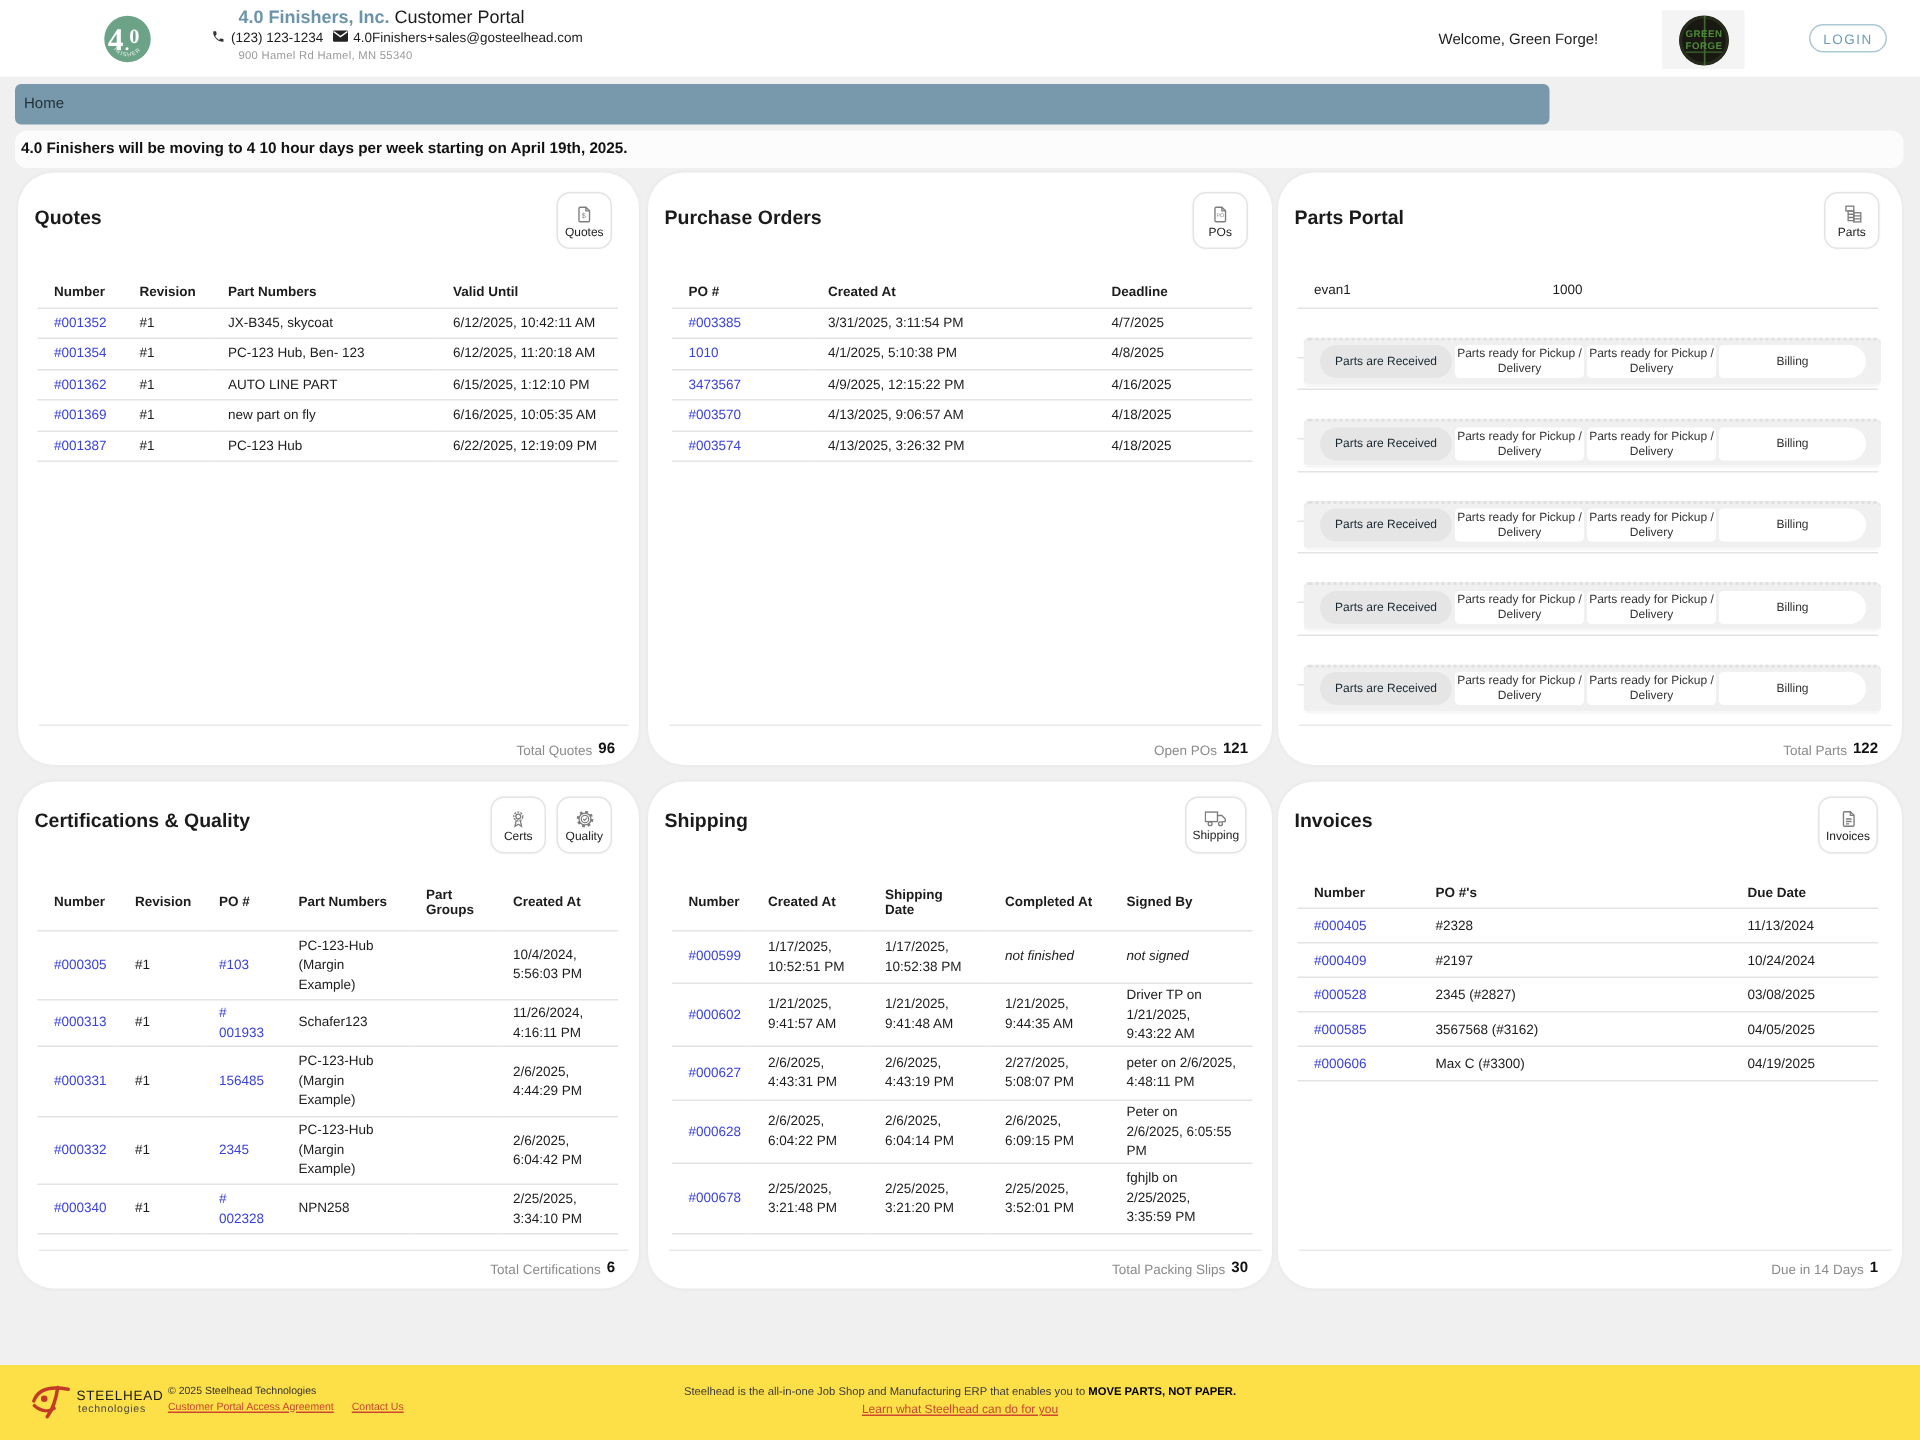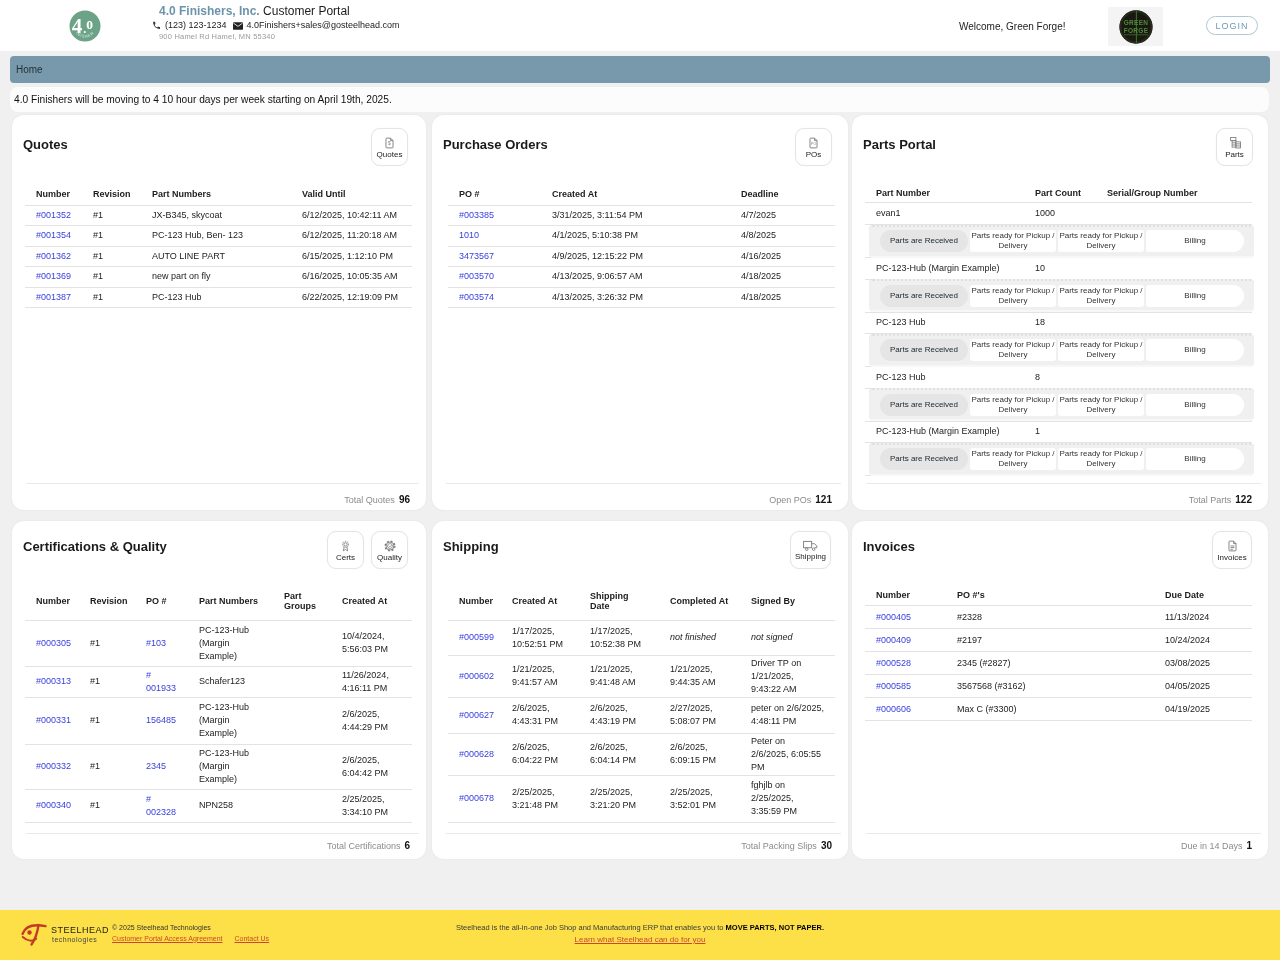--- a/index.html
+++ b/index.html
@@ -2,31 +2,31 @@
 <html><head>
 <meta charset="utf-8">
 <style>
 *{margin:0;padding:0;box-sizing:border-box}
 html,body{width:1280px;height:960px;background:#f0f0f0;font-family:"Liberation Sans",sans-serif;position:relative;overflow:hidden}
 .abs{position:absolute}
 
 #hdr{position:absolute;left:0;top:0;width:1280px;height:51px;background:#fff}
 #h-title{position:absolute;left:159px;top:4px;font-size:12px;font-weight:bold;color:#6b94aa;white-space:nowrap}
 #h-title .cp{color:#1c1c1c;font-weight:normal}
-#h-contact{position:absolute;left:152px;top:20px;font-size:9px;color:#1c1c1c;display:flex;align-items:flex-end;gap:4px;white-space:nowrap}
+#h-contact{position:absolute;left:141px;top:20px;font-size:9px;color:#1c1c1c;display:flex;align-items:flex-start;gap:4px;white-space:nowrap}
 #h-addr{position:absolute;left:159px;top:32px;font-size:7.5px;color:#9a9a9a;letter-spacing:.2px}
 #h-welcome{position:absolute;left:959px;top:21px;font-size:10px;color:#1c1c1c}
 #h-badge{position:absolute;left:1108px;top:7px;width:55px;height:39px;background:#f4f4f4;display:flex;align-items:center;justify-content:center}
 #h-login{position:absolute;left:1206px;top:16px;width:52px;height:19px;border:1px solid #aec8d6;border-radius:10px;color:#6f9cb5;font-size:9px;letter-spacing:1px;display:flex;align-items:center;justify-content:center}
 
-#home{position:absolute;left:10px;top:56px;width:1260px;height:27px;background:#7899ac;border-radius:4px;color:#22323a;font-size:10px;display:flex;align-items:center;padding-left:6px}
-
-#ann{position:absolute;left:10px;top:87px;width:1259px;height:25px;background:#fcfcfc;border-radius:8px;display:flex;align-items:center;padding-left:4px;font-size:10.2px;font-weight:normal;color:#111}
-
-.card{position:absolute;background:#fff;border-radius:12px;box-shadow:0 0 3px rgba(0,0,0,.05)}
+#home{position:absolute;left:10px;top:56px;width:1023px;height:27px;background:#7899ac;border-radius:4px;color:#22323a;font-size:10px;display:flex;align-items:center;padding-left:6px}
+
+#ann{position:absolute;left:10px;top:87px;width:1259px;height:25px;background:#fcfcfc;border-radius:8px;display:flex;align-items:center;padding-left:4px;font-size:10.2px;font-weight:bold;color:#111}
+
+.card{position:absolute;background:#fff;border-radius:24px;box-shadow:0 0 3px rgba(0,0,0,.05)}
 #c-quotes{left:12px;top:115px;width:414px;height:395px}
 #c-po{left:432px;top:115px;width:416px;height:395px}
 #c-parts{left:852px;top:115px;width:416px;height:395px}
 #c-certs{left:12px;top:521px;width:414px;height:338px}
 #c-certs .ctitle,#c-ship .ctitle,#c-inv .ctitle{top:17.5px}
 #c-certs .abtn,#c-ship .abtn,#c-inv .abtn{top:10px}
 #c-ship{left:432px;top:521px;width:416px;height:338px}
 #c-inv{left:852px;top:521px;width:416px;height:338px}
 .ctitle{position:absolute;left:11px;top:22px;font-size:13px;font-weight:bold;color:#1a1a1a}
 .abtn{position:absolute;top:13px;border:1px solid #e4e4e4;border-radius:9px;background:#fff;width:37px;height:38px;display:flex;flex-direction:column;align-items:center;justify-content:center;gap:0px;box-shadow:0 0 2px rgba(0,0,0,.04)}
@@ -228,25 +228,20 @@
       </svg>
     <span>Parts</span>
   </div>
   <table style="left:13px;top:68px;width:387px">
     <colgroup>
         <col style="width:159px">
         <col style="width:72px">
         <col>
       </colgroup>
     <tbody>
-        <tr style="height:19.5px">
-          <th>Part Number</th>
-          <th>Part Count</th>
-          <th>Serial/Group Number</th>
-        </tr>
     <tr style="height:22px" class="pname">
           <td>evan1</td>
           <td>1000</td>
           <td></td>
         </tr>
     <tr style="height:33px" class="nob">
           <td colspan="3"></td>
         </tr>
     <tr style="height:21.5px" class="pname">
           <td>PC-123-Hub (Margin Example)</td>

